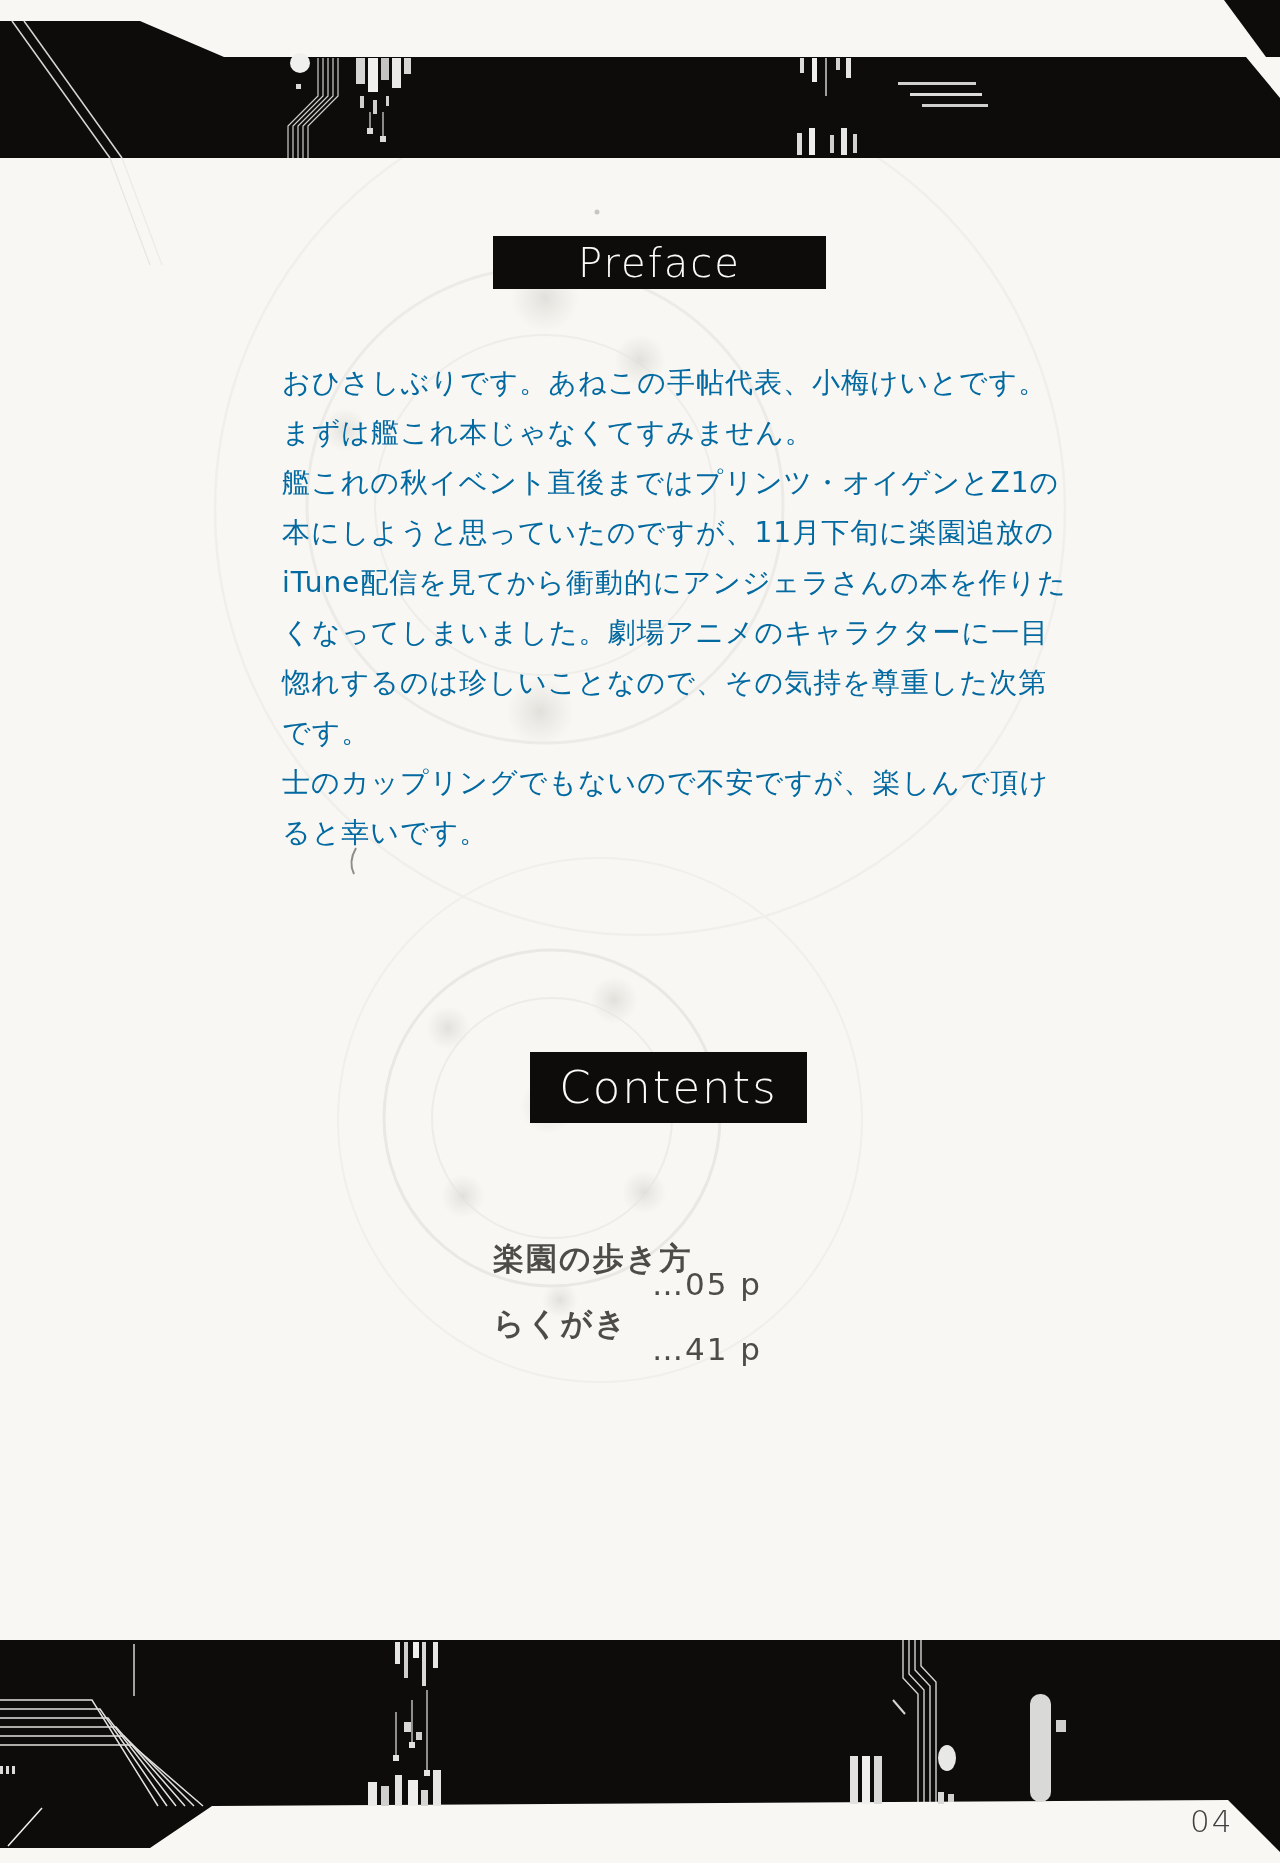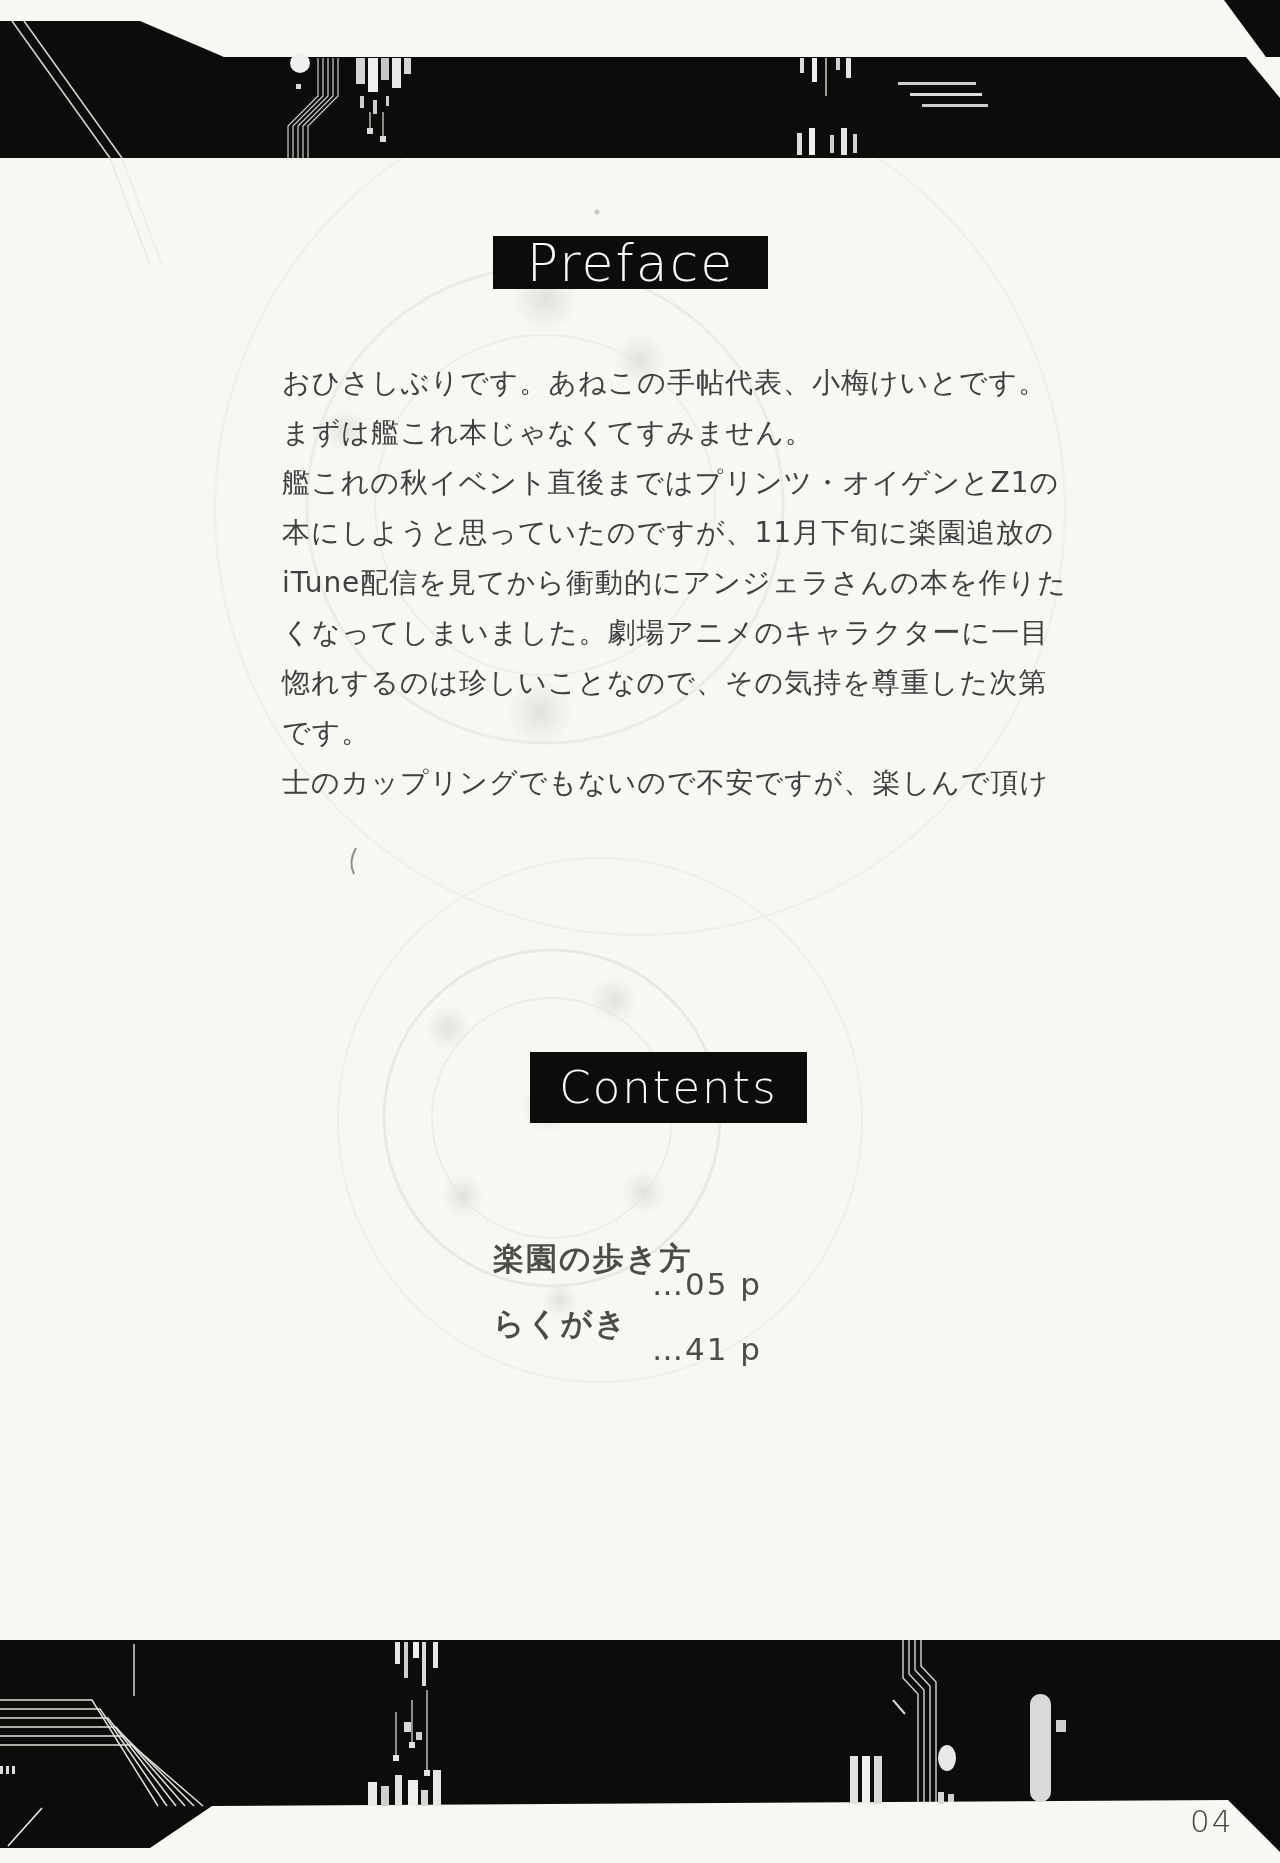--- a/index.html
+++ b/index.html
@@ -10,25 +10,25 @@
   }
   .deco-svg{position:absolute;left:0;pointer-events:none;display:block;}
   #top-band{top:0;}
   #bottom-band{top:1630px;}
   #watermark{top:0;}
   .title-box{
     position:absolute;background:#0d0c0a;color:#fafaf8;
     display:flex;align-items:center;justify-content:center;
     font-weight:200;letter-spacing:2px;
   }
-  #preface-box{left:493px;top:236px;width:275px;height:53px;font-size:52px;}
+  #preface-box{left:493px;top:236px;width:333px;height:53px;font-size:40px;}
   #contents-box{left:497px;top:1052px;width:277px;height:71px;font-size:45px;margin-left:33px;}
   .preface-text{
     position:absolute;left:282px;top:358px;width:560px;
-    color:#404040;font-size:28px;
+    color:#0369a1;font-size:28px;
   }
   .jp-line{
     height:50px;line-height:50px;letter-spacing:1px;white-space:nowrap;
   }
   .toc-label,.toc-page{
     position:absolute;color:#4e4c48;font-size:31px;letter-spacing:2px;white-space:nowrap;
   }
   .toc-label{left:493px;font-weight:bold;}
   .toc-page{left:652px;margin-top:28px;}
   #toc-label-0,#toc-page-0{top:1238px;}
@@ -128,20 +128,21 @@
   <div class="preface-text">
     <div class="jp-line">おひさしぶりです。あねこの手帖代表、小梅けいとです。</div>
     <div class="jp-line">まずは艦これ本じゃなくてすみません。</div>
     <div class="jp-line">艦これの秋イベント直後まではプリンツ・オイゲンとZ1の</div>
     <div class="jp-line">本にしようと思っていたのですが、11月下旬に楽園追放の</div>
     <div class="jp-line">iTune配信を見てから衝動的にアンジェラさんの本を作りた</div>
     <div class="jp-line">くなってしまいました。劇場アニメのキャラクターに一目</div>
     <div class="jp-line">惚れするのは珍しいことなので、その気持を尊重した次第</div>
     <div class="jp-line">です。</div>
     <div class="jp-line">士のカップリングでもないので不安ですが、楽しんで頂け</div>
+    <div class="jp-line">ると幸いです。</div>
   </div>
 
   <div class="title-box" id="contents-box">
     <span>Contents</span>
   </div>
 
   <span class="toc-label" id="toc-label-0">楽園の歩き方</span>
   <span class="toc-page" id="toc-page-0">…05 p</span>
   <span class="toc-label" id="toc-label-1">らくがき</span>
   <span class="toc-page" id="toc-page-1">…41 p</span>

